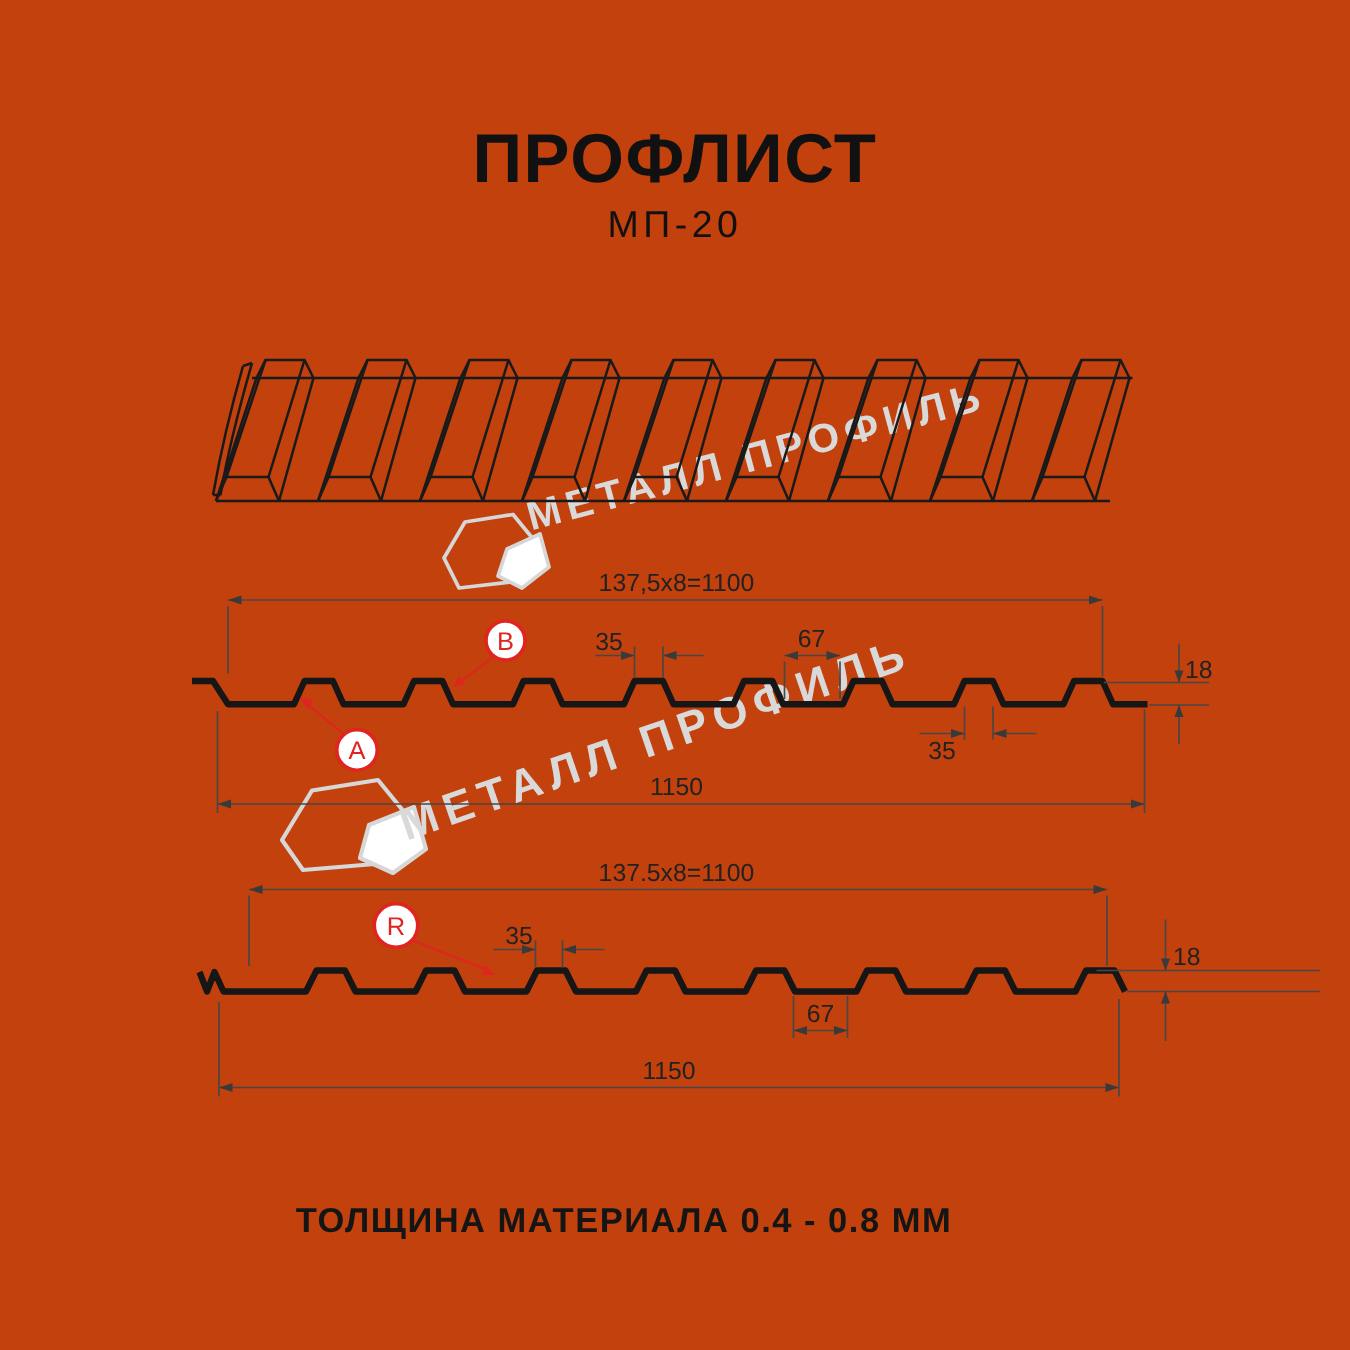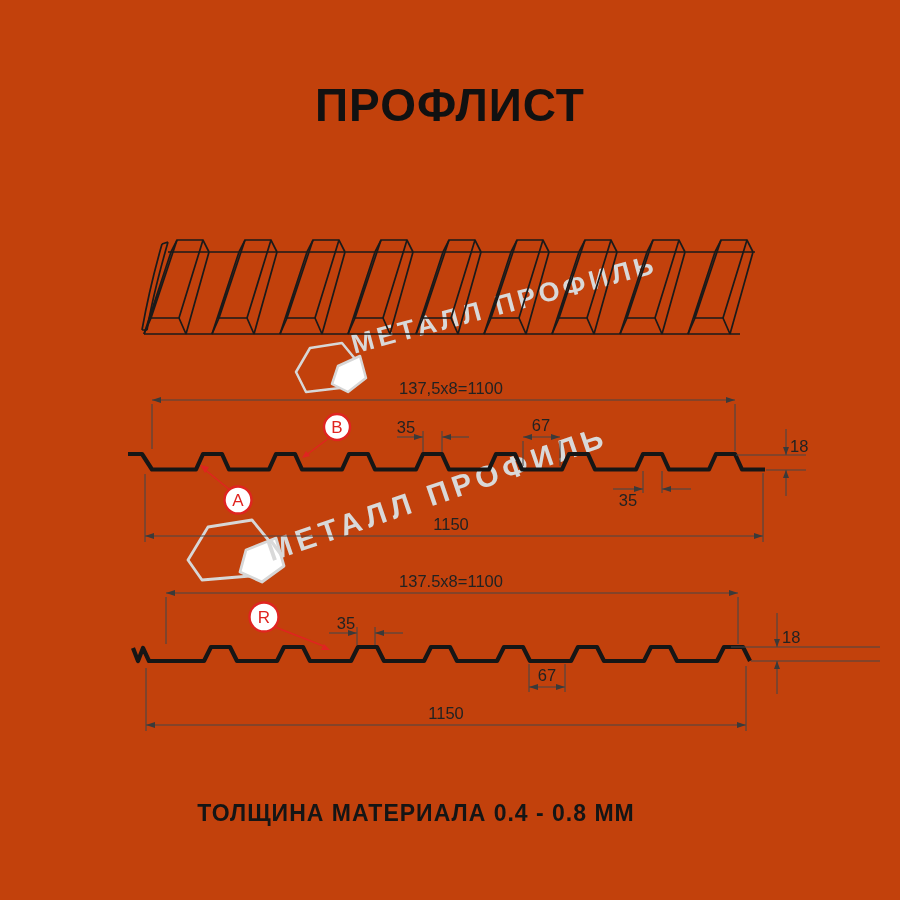--- a/index.html
+++ b/index.html
@@ -21,20 +21,21 @@
   svg text{font-family:"Liberation Sans","DejaVu Sans",sans-serif;}
   .dimtxt{font-size:16.5px;fill:#222;}
   .redtxt{font-size:17px;fill:#e02420;}
 </style>
 </head>
 <body>
 
 <div class="stage">
 
   <div class="page-title">ПРОФЛИСТ</div>
+  <div class="page-subtitle">МП-20</div>
 
   <svg class="wm-logo lg1" width="82" height="62" viewBox="0 0 82 62">
     <polygon points="6,32 20,8 52,3 66,20 50,48 16,52" fill="none" stroke="#d7d7d7" stroke-width="2.5" stroke-linejoin="round"></polygon>
     <polygon points="48,26 70,16 76,38 58,52 42,44" fill="#ffffff" stroke="#d7d7d7" stroke-width="2.5" stroke-linejoin="round"></polygon>
   </svg>
   <div class="watermark wm1">МЕТАЛЛ ПРОФИЛЬ</div>
 
   <svg class="wm-logo lg2" width="112" height="72" viewBox="0 0 112 72">
     <polygon points="10,45 30,12 74,5 92,27 72,61 24,65" fill="none" stroke="#d7d7d7" stroke-width="2.8" stroke-linejoin="round"></polygon>
     <polygon points="68,35 98,23 106,51 84,67 62,57" fill="#ffffff" stroke="#d7d7d7" stroke-width="2.8" stroke-linejoin="round"></polygon>

